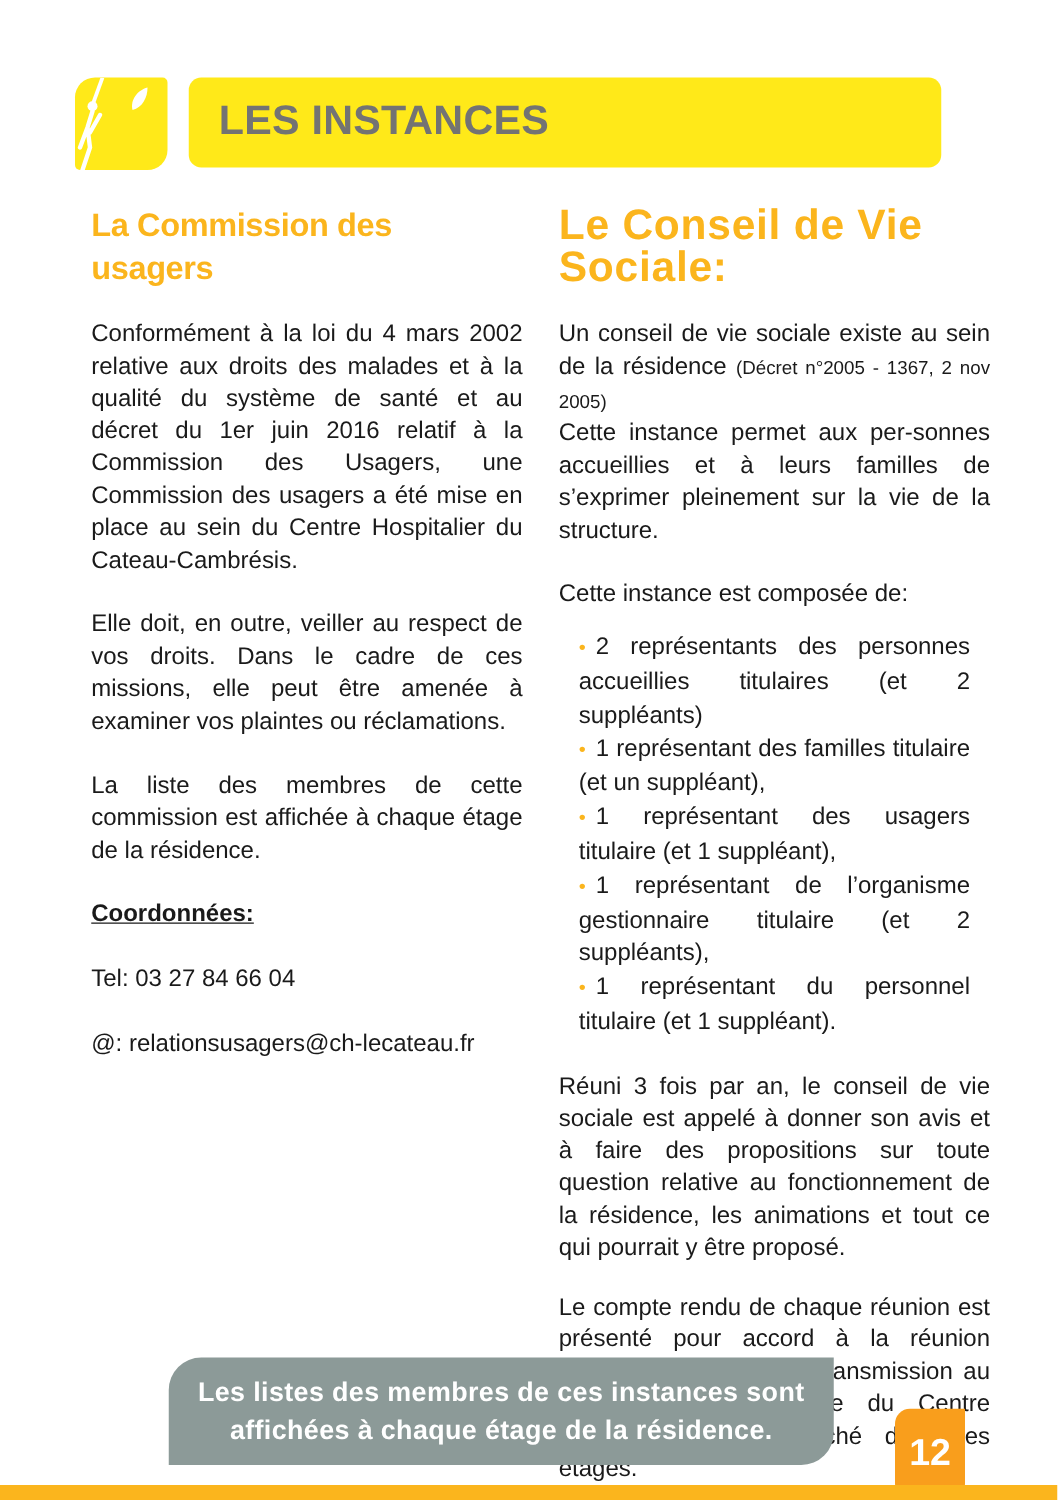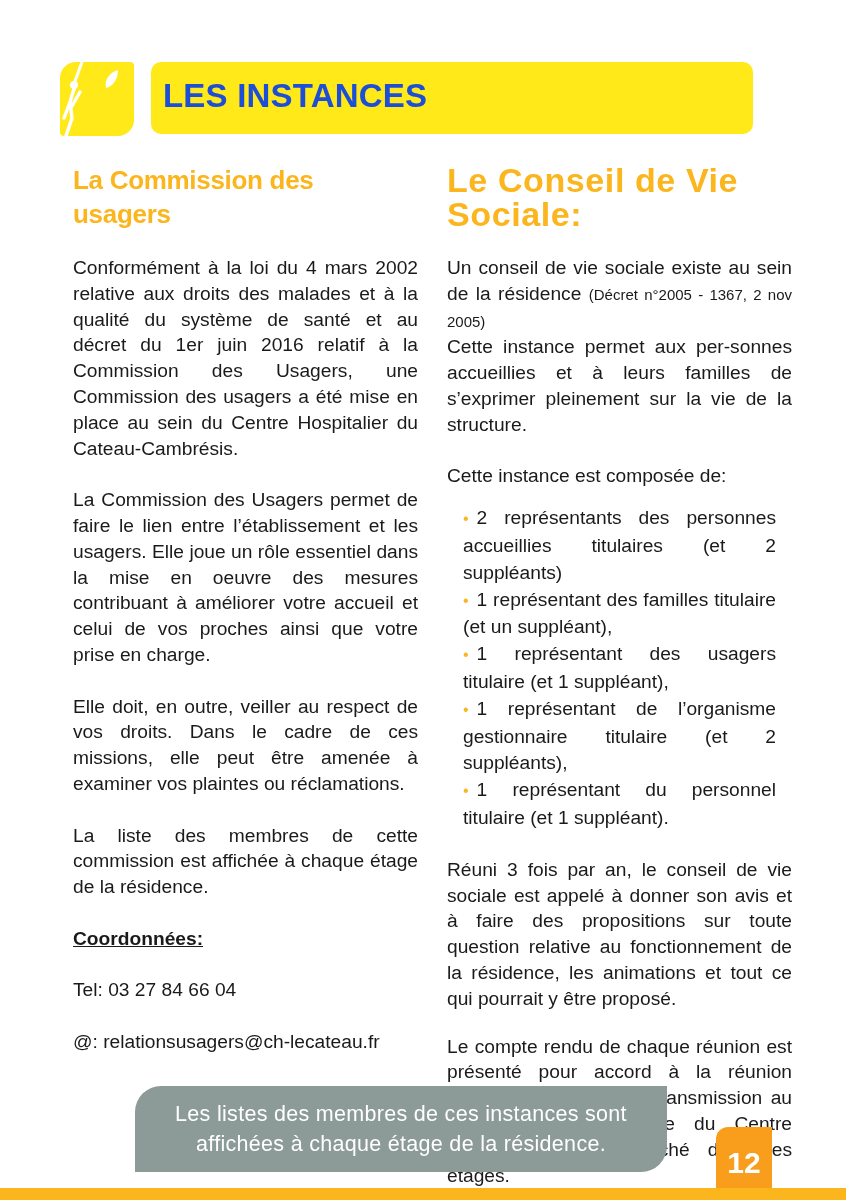--- a/index.html
+++ b/index.html
@@ -5,22 +5,22 @@
     html, body { margin: 0; padding: 0; background: #ffffff; }
     body { width: 846px; height: 1200px; position: relative; overflow: hidden;
            font-family: "Liberation Sans", "DejaVu Sans", sans-serif; color: #1a1a1a; }
 
     .logo-tile { position: absolute; left: 60px; top: 62px; width: 74px; height: 74px;
                  background: #ffe919; border-radius: 16px 4px 16px 4px; overflow: hidden; }
     .logo-tile svg { position: absolute; left: 0; top: 0; width: 74px; height: 74px; }
 
     .title-bar { position: absolute; left: 151px; top: 62px; width: 602px; height: 72px;
                  background: #ffe919; border-radius: 10px; }
-    .title-text { position: absolute; left: 12px; top: 15px; font-size: 33px; font-weight: bold;
-                  color: #1d4ed8; letter-spacing: 0.2px; }
+    .title-text { position: absolute; left: 24px; top: 15px; font-size: 33px; font-weight: bold;
+                  color: #737373; letter-spacing: 0.2px; }
 
     .col { position: absolute; top: 163px; width: 345px; }
     .col-left { left: 73px; }
     .col-right { left: 447px; }
 
     .col h2 { margin: 0 0 24px 0; font-size: 26px; font-weight: bold; color: #fbb51d; letter-spacing: -0.3px; line-height: 34px; }
     .col-right h2 { font-size: 34px; letter-spacing: 0.6px; }
 
     .para { font-size: 19.2px; line-height: 25.8px; text-align: justify; margin: 0; }
     .para + .para { margin-top: 25.8px; }
@@ -28,21 +28,21 @@
     .tight { margin-top: 0 !important; }
 
     .list { margin: 16px; padding: 0; list-style: none; }
     .list li { font-size: 19.2px; line-height: 26.8px; text-align: justify; }
     .bullet { color: #fbb51d; font-size: 16px; margin-right: 8px; }
 
     .coord { font-weight: bold; text-decoration: underline; }
 
     .note-box { position: absolute; left: 135px; top: 1086px; width: 532px; height: 86px;
                 background: #8c9a98; border-radius: 26px 0 26px 0; color: #ffffff;
-                font-weight: normal; font-size: 21.5px; line-height: 30px; text-align: center;
+                font-weight: bold; font-size: 21.5px; line-height: 30px; text-align: center;
                 display: flex; flex-direction: column; justify-content: center; letter-spacing: 0.3px; }
 
     .page-num { position: absolute; left: 716px; top: 1127px; width: 56px; height: 72px;
                 background: #f99e1c; border-radius: 12px 0 12px 12px; color: #ffffff;
                 font-weight: bold; font-size: 30px; display: flex; align-items: center; justify-content: center; }
 
     .footer-rule { position: absolute; left: 0; top: 1188px; width: 846px; height: 12px; background: #fbb51d; }
   </style>
 </head>
 <body>
@@ -56,21 +56,20 @@
   </svg>
 </div>
 
 <div class="title-bar">
   <div class="title-text">LES INSTANCES</div>
 </div>
 
 <section class="col col-left">
   <h2>La Commission des usagers</h2>
   <p class="para">Conformément à la loi du 4 mars 2002 relative aux droits des malades et à la qualité du système de santé et au décret du 1er juin 2016 relatif à la Commission des Usagers, une Commission des usagers a été mise en place au sein du Centre Hospitalier du Cateau-Cambrésis.</p>
-  <p class="para">La Commission des Usagers permet de faire le lien entre l’établissement et les usagers. Elle joue un rôle essentiel dans la mise en oeuvre des mesures contribuant à améliorer votre accueil et celui de vos proches ainsi que votre prise en charge.</p>
   <p class="para">Elle doit, en outre, veiller au respect de vos droits. Dans le cadre de ces missions, elle peut être amenée à examiner vos plaintes ou réclamations.</p>
   <p class="para">La liste des membres de cette commission est affichée à chaque étage de la résidence.</p>
   <p class="para coord">Coordonnées:</p>
   <p class="para">Tel: 03 27 84 66 04</p>
   <p class="para">@: relationsusagers@ch-lecateau.fr</p>
 </section>
 
 <section class="col col-right">
   <h2>Le Conseil de Vie Sociale:</h2>
   <p class="para">

